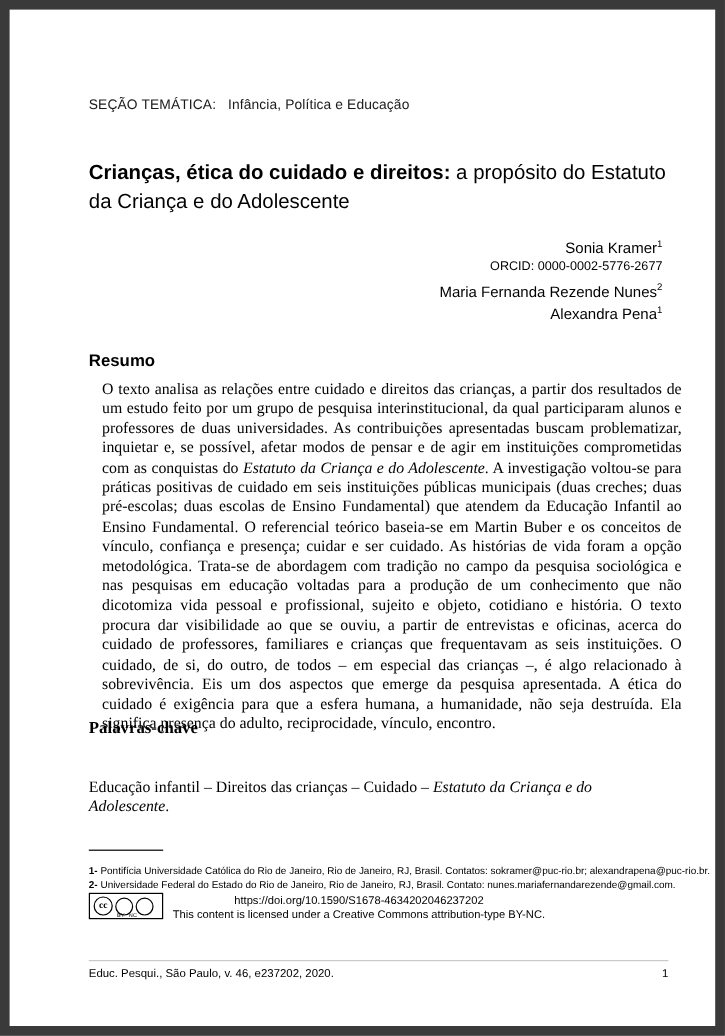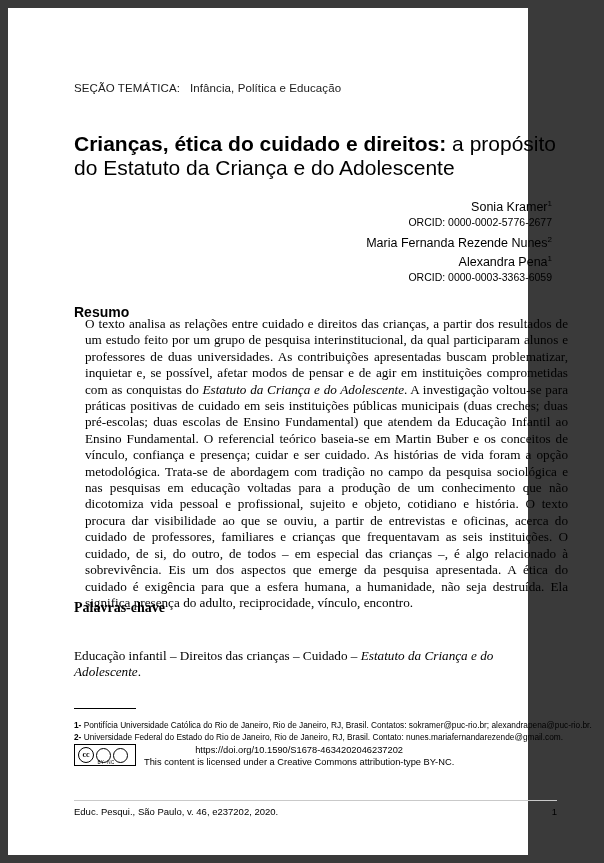--- a/index.html
+++ b/index.html
@@ -10,21 +10,21 @@
   body {
     width: 604px;
     height: 863px;
     overflow: hidden;
     font-family: "Liberation Sans", sans-serif;
   }
   .page {
     position: absolute;
     left: 8px;
     top: 8px;
-    width: 520px;
+    width: 588px;
     height: 847px;
     background: #ffffff;
     box-sizing: border-box;
     padding: 0;
   }
   .inner {
     position: absolute;
     left: 66px;
     top: 0;
     width: 490px;
@@ -39,21 +39,21 @@
     color: #1a1a1a;
     letter-spacing: 0.1px;
     font-family: "Liberation Sans", sans-serif;
   }
 
   .title {
     position: absolute;
     top: 124px;
     left: 0;
     width: 486px;
-    font-size: 21px;
+    font-size: 17px;
     line-height: 24px;
     color: #000;
     font-family: "Liberation Sans", sans-serif;
   }
   .title .bold { font-weight: bold; }
   .title .light { font-weight: normal; }
 
   .authors {
     position: absolute;
     top: 188px;
@@ -79,21 +79,21 @@
   }
 
   .heading {
     position: absolute;
     left: 0;
     font-size: 14px;
     font-weight: bold;
     color: #000;
     font-family: "Liberation Sans", sans-serif;
   }
-  #resumo-heading { top: 296px; text-align: center; }
+  #resumo-heading { top: 284px; text-align: center; }
   #palavras-heading { top: 592px; font-family: Liberation Serif, serif; }
 
   .abstract {
     position: absolute;
     top: 308px;
     left: 11px;
     width: 483px;
     font-family: "Liberation Serif", serif;
     font-size: 13.2px;
     line-height: 16.4px;
@@ -244,21 +244,20 @@
 
     <div class="title">
       <span class="bold">Crianças, ética do cuidado e direitos:</span><span class="light"> a propósito do Estatuto da Criança e do Adolescente</span>
     </div>
 
     <div class="authors">
       <div class="author-name"><span>Sonia Kramer</span><sup>1</sup></div>
       <div class="author-orcid">ORCID: 0000-0002-5776-2677</div>
       <div class="author-name"><span>Maria Fernanda Rezende Nunes</span><sup>2</sup></div>
       <div class="author-name"><span>Alexandra Pena</span><sup>1</sup></div>
-      <div class="author-orcid">ORCID: 0000-0003-3363-6059</div>
     </div>
 
     <div class="heading" id="resumo-heading">Resumo</div>
 
     <div class="abstract">O texto analisa as relações entre cuidado e direitos das crianças, a partir dos resultados de um estudo feito por um grupo de pesquisa interinstitucional, da qual participaram alunos e professores de duas universidades. As contribuições apresentadas buscam problematizar, inquietar e, se possível, afetar modos de pensar e de agir em instituições comprometidas com as conquistas do <i>Estatuto da Criança e do Adolescente</i>. A investigação voltou-se para práticas positivas de cuidado em seis instituições públicas municipais (duas creches; duas pré-escolas; duas escolas de Ensino Fundamental) que atendem da Educação Infantil ao Ensino Fundamental. O referencial teórico baseia-se em Martin Buber e os conceitos de vínculo, confiança e presença; cuidar e ser cuidado. As histórias de vida foram a opção metodológica. Trata-se de abordagem com tradição no campo da pesquisa sociológica e nas pesquisas em educação voltadas para a produção de um conhecimento que não dicotomiza vida pessoal e profissional, sujeito e objeto, cotidiano e história. O texto procura dar visibilidade ao que se ouviu, a partir de entrevistas e oficinas, acerca do cuidado de professores, familiares e crianças que frequentavam as seis instituições. O cuidado, de si, do outro, de todos – em especial das crianças –, é algo relacionado à sobrevivência. Eis um dos aspectos que emerge da pesquisa apresentada. A ética do cuidado é exigência para que a esfera humana, a humanidade, não seja destruída. Ela significa presença do adulto, reciprocidade, vínculo, encontro.</div>
 
     <div class="heading" id="palavras-heading">Palavras-chave</div>
 
     <div class="keywords">Educação infantil – Direitos das crianças – Cuidado – <i>Estatuto da Criança e do Adolescente</i>.</div>
 

